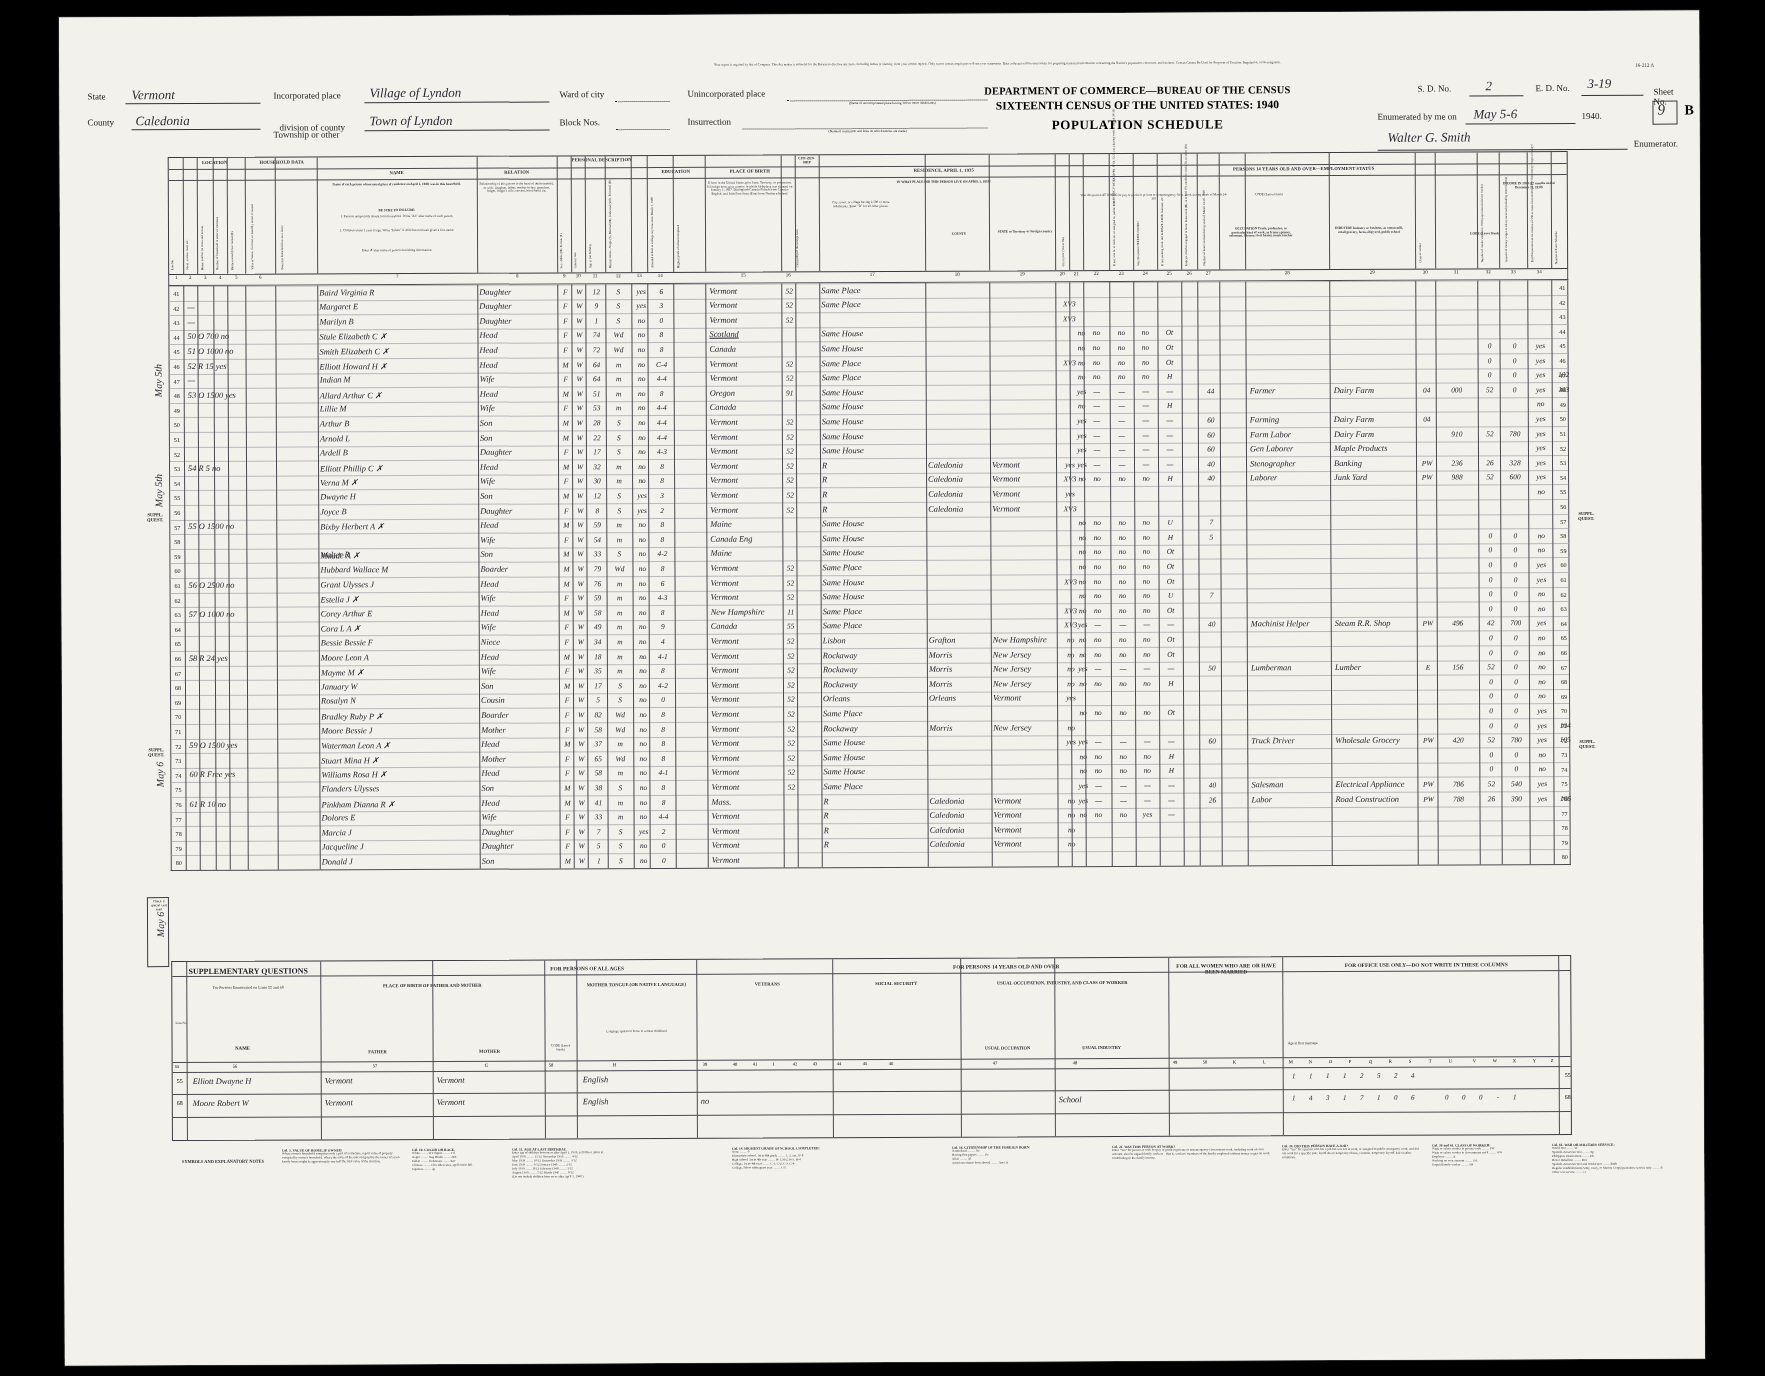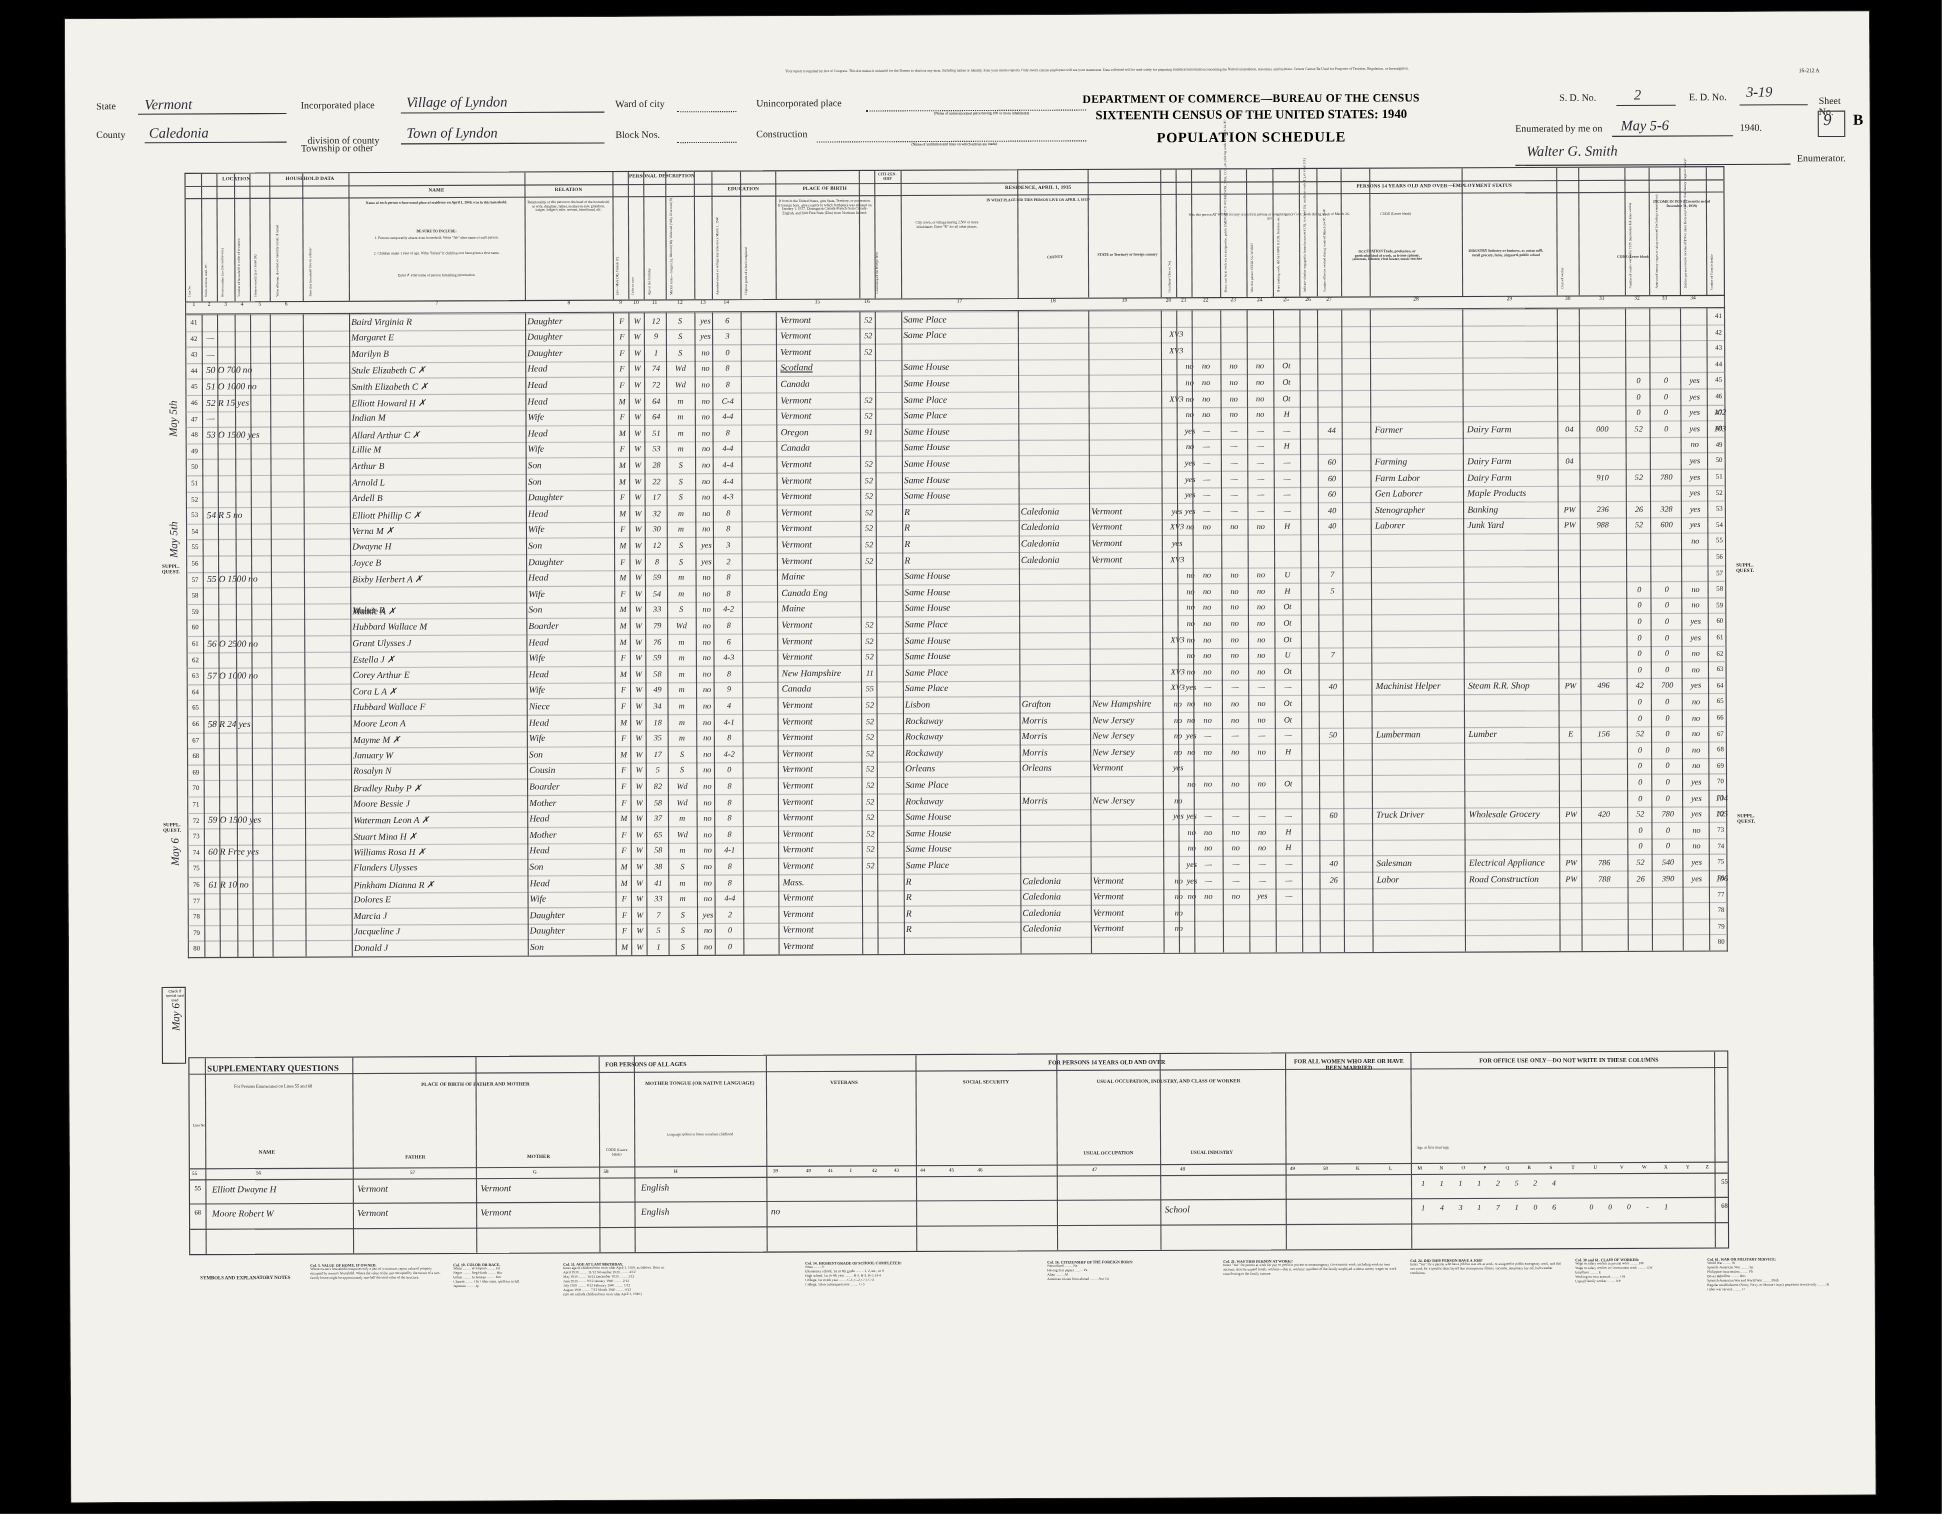--- a/index.html
+++ b/index.html
@@ -82,21 +82,21 @@
     <div class="fld" style="left:472px;top:28px;">Ward of city</div>
     <div class="hline" style="left:528px;top:40px;width:54px;border-bottom-style:dotted;"></div>
 
     <div class="fld" style="left:472px;top:56px;">Block Nos.</div>
     <div class="hline" style="left:528px;top:68px;width:54px;border-bottom-style:dotted;"></div>
 
     <div class="fld" style="left:600px;top:28px;">Unincorporated place</div>
     <div class="hline" style="left:700px;top:40px;width:200px;border-bottom-style:dotted;"></div>
     <div class="xtiny" style="position:absolute;left:700px;top:42px;width:210px;text-align:center;">(Name of unincorporated place having 100 or more inhabitants)</div>
 
-    <div class="fld" style="left:600px;top:56px;">Construction</div>
+    <div class="fld" style="left:600px;top:56px;">Insurrection</div>
     <div class="hline" style="left:655px;top:68px;width:245px;border-bottom-style:dotted;"></div>
     <div class="xtiny" style="position:absolute;left:655px;top:70px;width:250px;text-align:center;">(Name of institution and lines on which entries are made)</div>
 
     <div class="title1">DEPARTMENT OF COMMERCE—BUREAU OF THE CENSUS</div>
     <div class="title2">SIXTEENTH CENSUS OF THE UNITED STATES: 1940</div>
     <div class="title3">POPULATION SCHEDULE</div>
 
     <div class="fld" style="left:1330px;top:26px;">S. D. No.</div>
     <div class="hline" style="left:1382px;top:38px;width:54px;"></div>
     <div class="hw hand" style="left:1398px;top:21px;">2</div>
@@ -814,21 +814,21 @@
             <div class="cell" style="left: 1164px; top: 1.5px;">Steam R.R. Shop</div>
             <div class="cellc" style="left: 1248px; top: 1.5px; width: 18px;">PW</div>
             <div class="cellc" style="left: 1268px; top: 1.5px; width: 38px;">496</div>
             <div class="cellc" style="left: 1310px; top: 1.5px; width: 20px;">42</div>
             <div class="cellc" style="left: 1332px; top: 1.5px; width: 26px;">700</div>
             <div class="cellc" style="left: 1360px; top: 1.5px; width: 22px;">yes</div>
           </div>
           <div class="row" style="top: 350.4px;">
             <div class="rown" style="left: 0px;">65</div>
             <div class="rown" style="left: 1386px;">65</div>
-            <div class="cell" style="left: 150px; top: 1.5px;">Hubbard  Wallace F</div>
+            <div class="cell" style="left: 150px; top: 1.5px;">Bessie  Bessie F</div>
             <div class="cell" style="left: 310px; top: 1.5px;">Niece</div>
             <div class="cellc" style="left: 390px; top: 1.5px; width: 12px;">F</div>
             <div class="cellc" style="left: 404px; top: 1.5px; width: 12px;">W</div>
             <div class="cellc" style="left: 418px; top: 1.5px; width: 18px;">34</div>
             <div class="cellc" style="left: 438px; top: 1.5px; width: 22px;">m</div>
             <div class="cellc" style="left: 464px; top: 1.5px; width: 16px;">no</div>
             <div class="cellc" style="left: 482px; top: 1.5px; width: 20px;">4</div>
             <div class="cell" style="left: 540px; top: 1.5px;">Vermont</div>
             <div class="cellc" style="left: 614px; top: 1.5px; width: 12px;">52</div>
             <div class="cell" style="left: 652px; top: 1.5px;">Lisbon</div>

